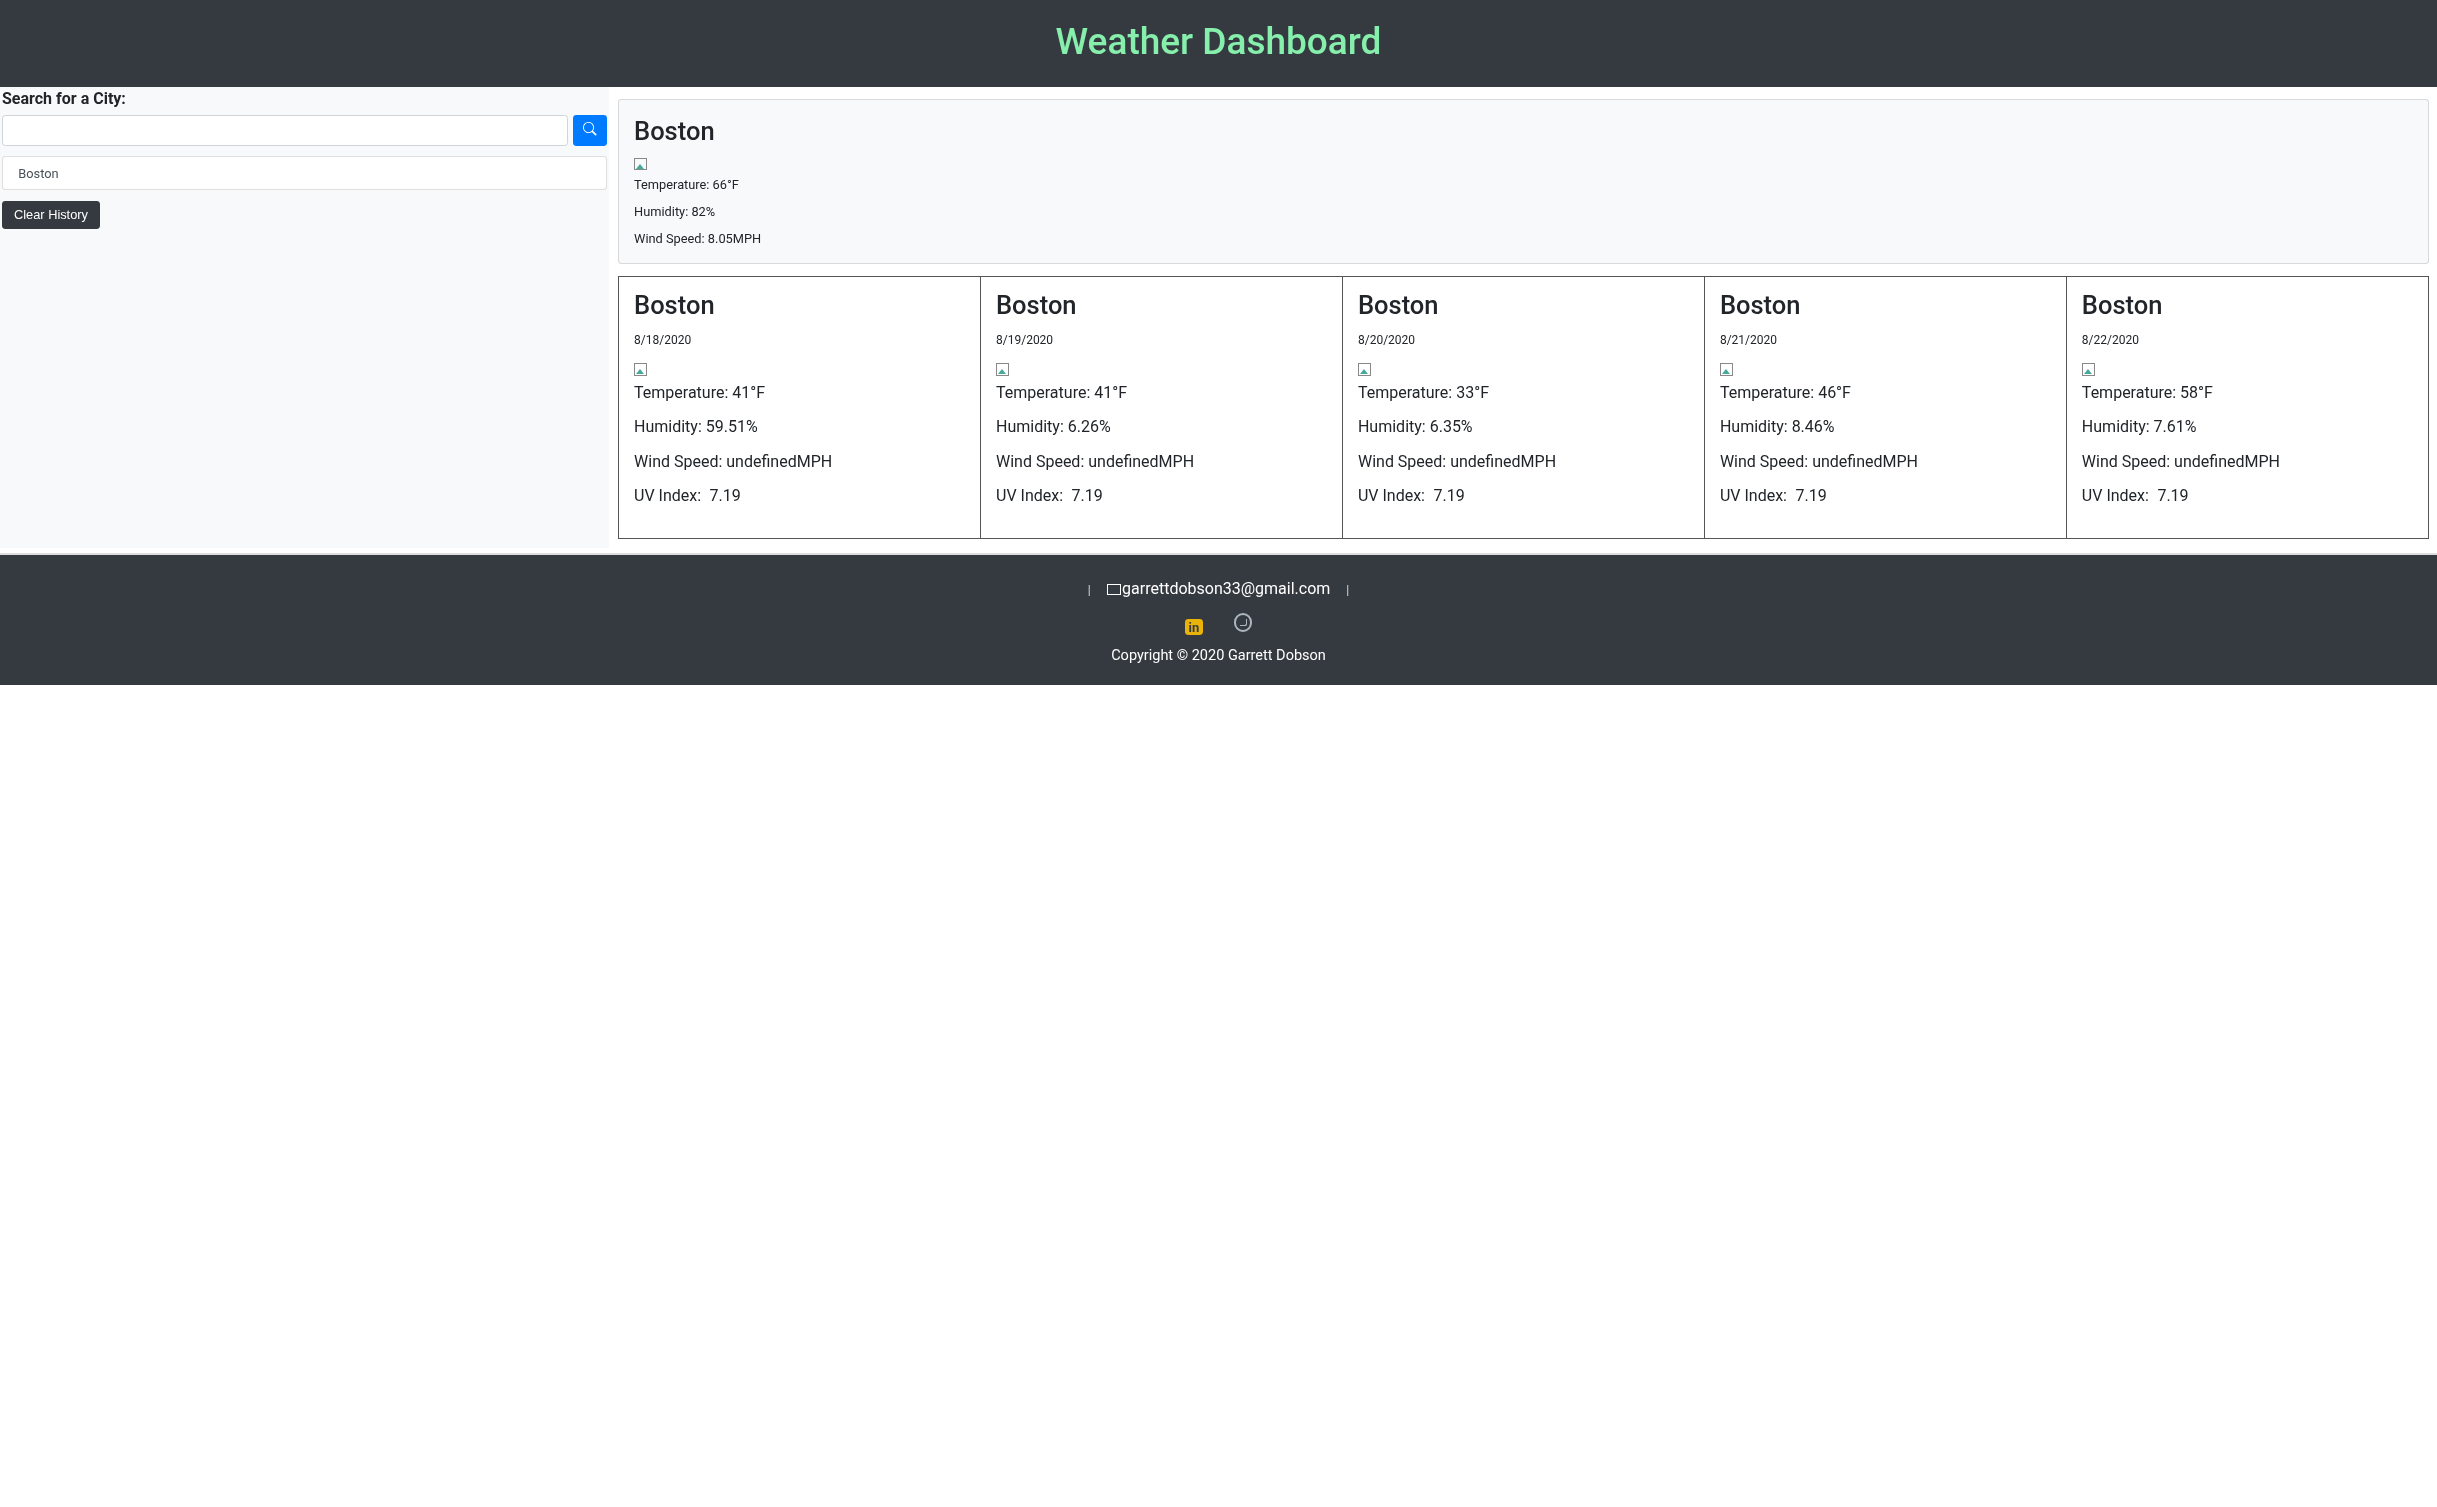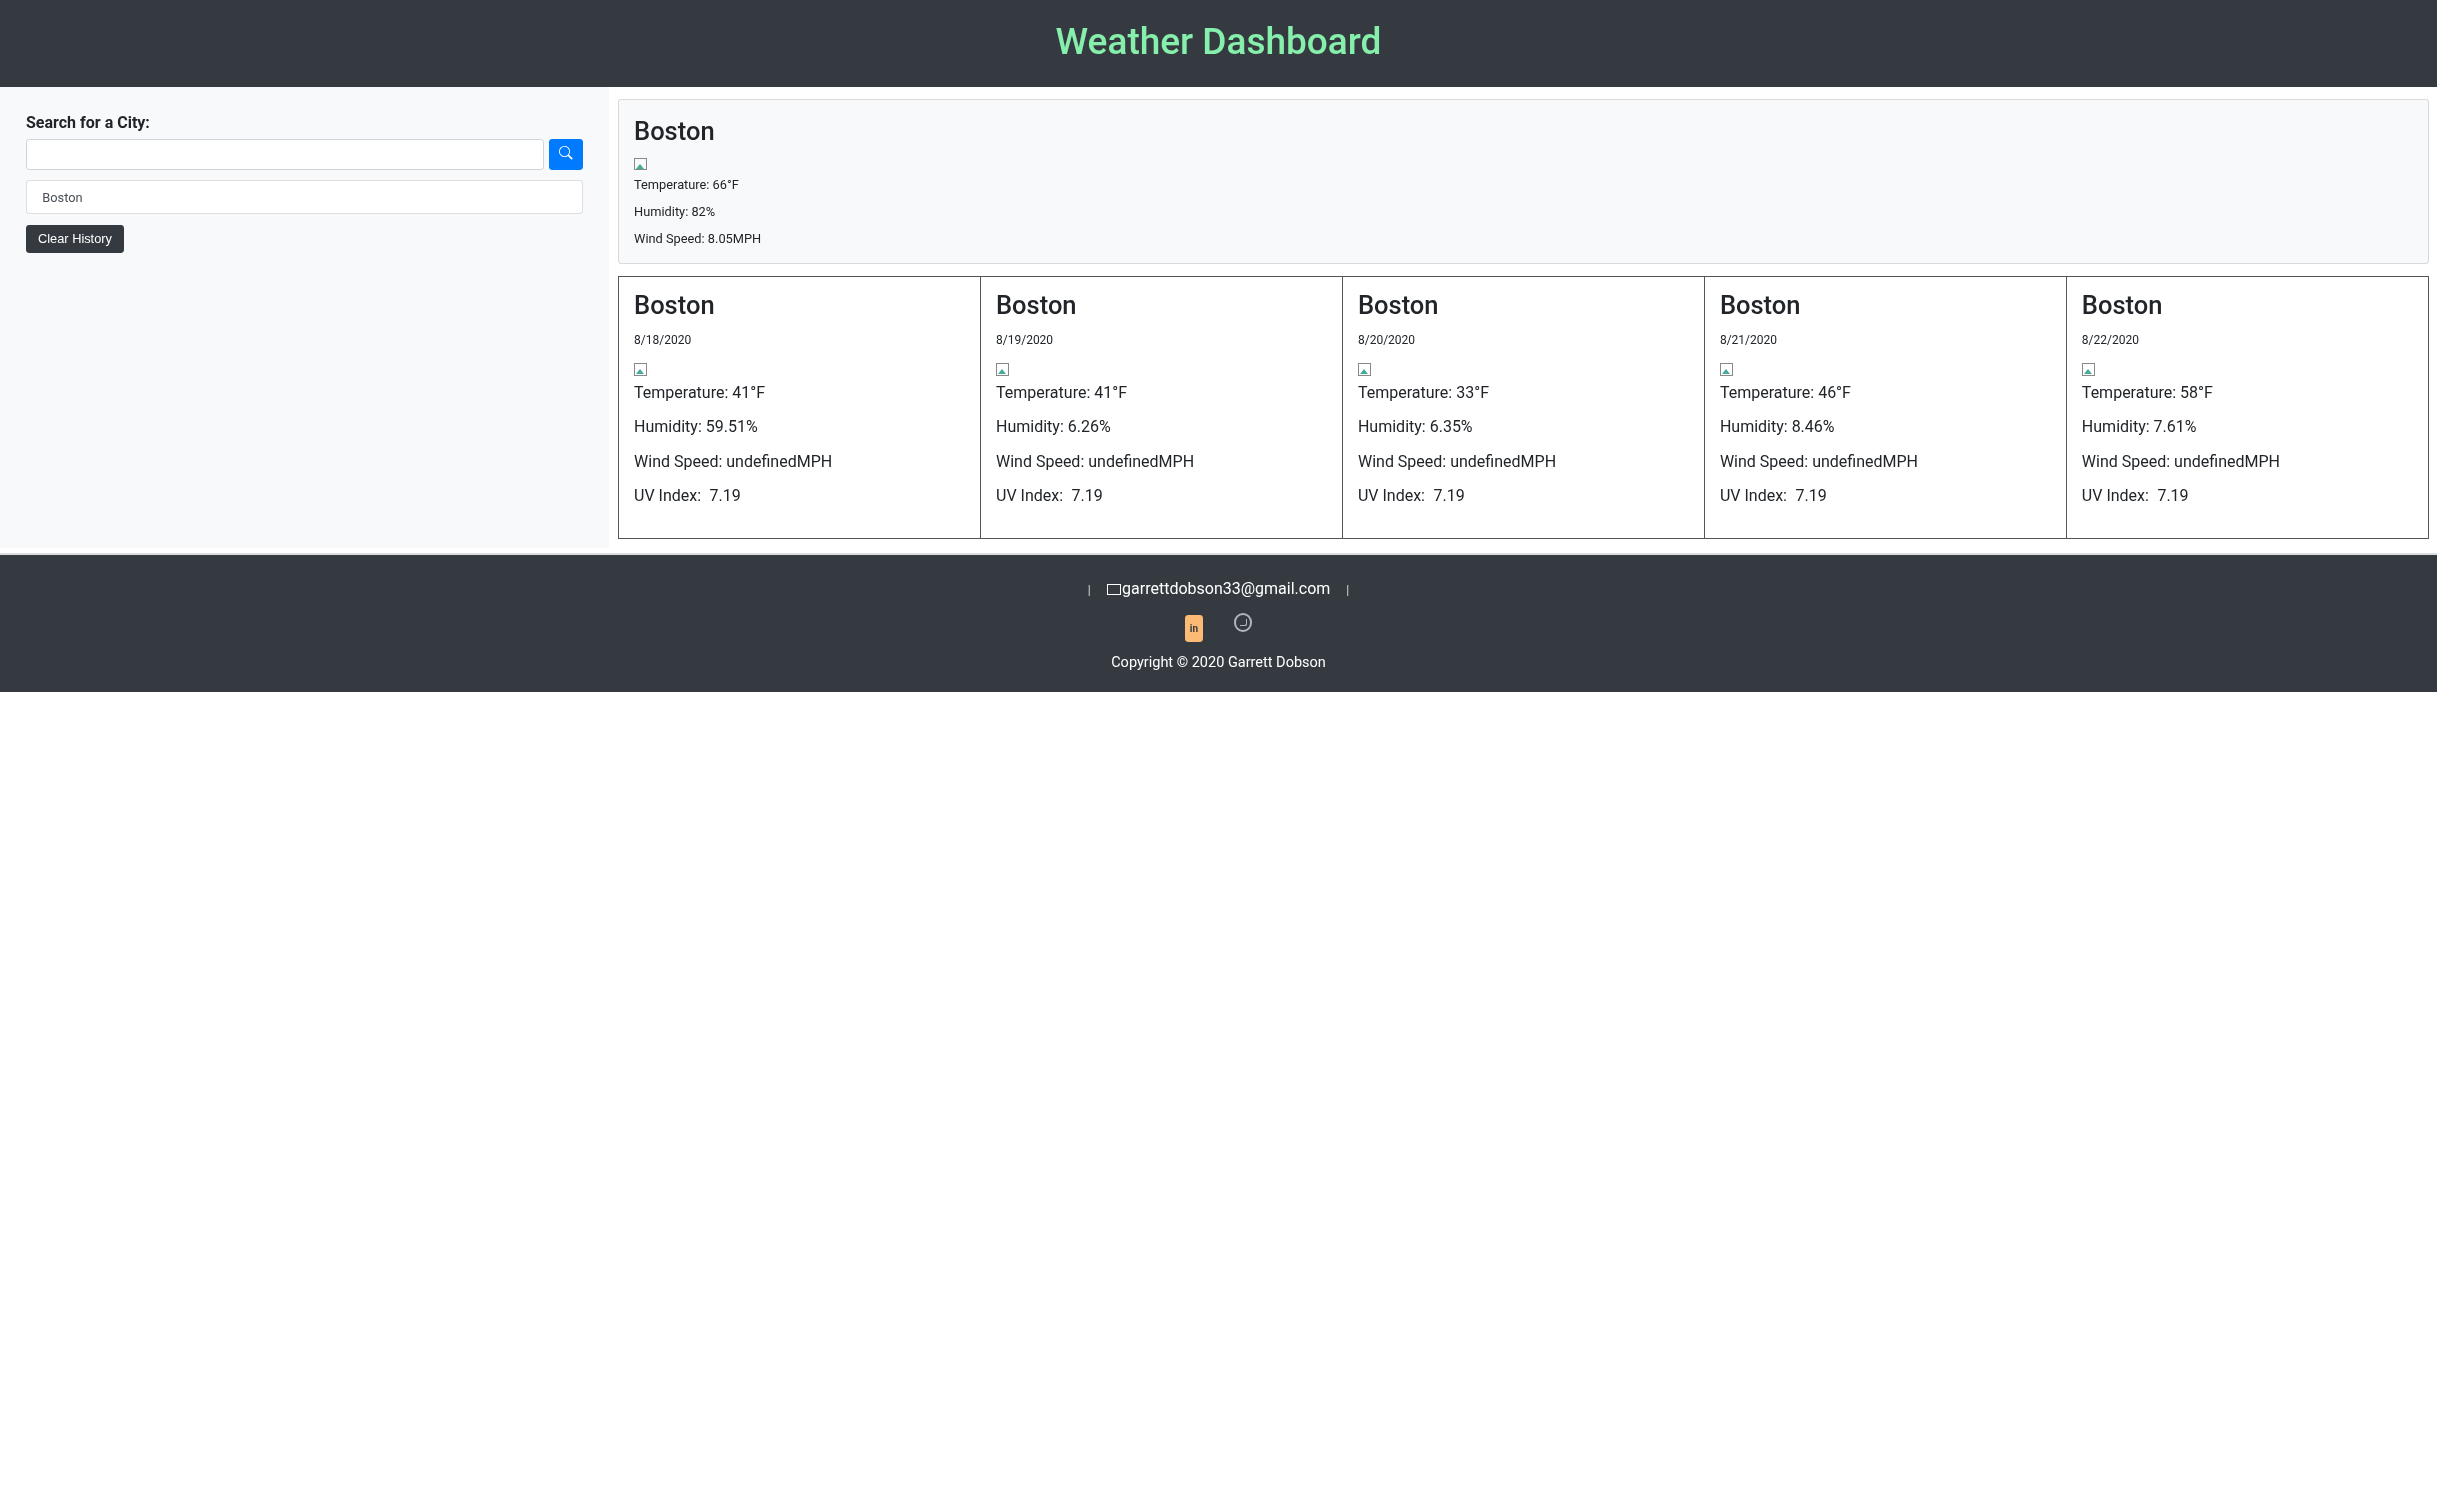--- a/index.html
+++ b/index.html
@@ -3,21 +3,21 @@
   <meta charset="utf-8">
   <style>
     * { box-sizing: border-box; margin: 0; padding: 0; }
     body { font-family: -apple-system, BlinkMacSystemFont, "Segoe UI", Roboto, "Helvetica Neue", Arial, sans-serif; color: #212529; background: #fff; }
     
     .header { background: #343a40; color: #86efac; text-align: center; padding: 20.4px 0 24px; }
     .header h1 { font-size: 37px; font-weight: 500; }
     
     .main { display: flex; }
     
-    .sidebar { width: 25%; background: #f8f9fa; padding: 26px; }
+    .sidebar { width: 25%; background: #f8f9fa; padding: 2px; }
     .sidebar-title { font-size: 16px; font-weight: 700; margin-bottom: 6.8px; }
     .search-row { display: flex; align-items: stretch; margin-bottom: 10.2px; }
     .search-input { flex: 1; border: 0.9px solid #ced4da; border-radius: 3.4px; padding: 5.1px 8.5px; font-size: 12.8px; height: 31px; background:#fff; }
     .search-btn { margin-left: 5.1px; background: #007bff; border: none; border-radius: 3.4px; width: 34px; display:flex; align-items:center; justify-content:center; cursor:pointer; }
     .search-btn svg { fill: #fff; width: 13.6px; height: 13.6px; }
     .history-list { border: 0.9px solid rgba(0,0,0,.125); border-radius: 3.4px; background:#fff; margin-bottom: 10.2px; }
     .history-item { padding: 8.5px 15.3px; font-size: 12.8px; color: #495057; cursor: pointer; }
     .clear-btn { background: #343a40; color: #fff; border: none; border-radius: 3.4px; padding: 6.8px 12px; font-size: 12.8px; cursor: pointer; }
     
     .content { width: 75%; padding: 12px 8.5px 8.5px; }
@@ -40,21 +40,21 @@
     .icon-broken { display:inline-block; width: 12.8px; height: 12.8px; border: 0.9px solid #888; position: relative; }
     .icon-broken::after { content:''; position:absolute; left:0.9px; bottom:0.9px; width:0; height:0; border-left:4.3px solid transparent; border-right:4.3px solid transparent; border-bottom:5.1px solid #4a9; }
     
     hr.divider { border: none; border-top: 2.6px solid #ddd; margin: 5.1px 0 0; }
     
     .footer { background: #343a40; color: #fff; text-align: center; padding: 24px 0 21px; }
     .footer-contact { font-size: 16px; margin-bottom: 15.3px; }
     .footer-contact .sep { color: rgba(255,255,255,.8); font-size: 12px; margin: 0 12px; }
     .footer-contact .email-ico { display:inline-block; width:14.5px; height:11px; border:1.3px solid #fff; vertical-align: -0.9px; margin-right:0.9px; }
     .footer-icons { margin-bottom: 12px; }
-    .footer-icons .ico-box { display:inline-flex; width:18.7px; height:27px; background:#fdba74; border-radius:3.4px; margin: 0 13.6px; align-items:center; justify-content:center; color:#343a40; font-weight:700; font-size:10px; cursor:pointer; }
+    .footer-icons .ico-box { display:inline-flex; width:18.7px; height:16px; background:#eab308; border-radius:3.4px; margin: 0 13.6px; align-items:center; justify-content:center; color:#343a40; font-weight:700; font-size:13px; cursor:pointer; }
     .footer-icons .ico-ring { display:inline-flex; width:18.7px; height:18.7px; border:2.1px solid #adb5bd; border-radius:50%; margin: 0 13.6px; align-items:center; justify-content:center; cursor:pointer; position:relative; }
     .footer-icons .ico-ring::after { content:''; width:6px; height:6px; border:1.7px solid #adb5bd; border-top:none; border-left:none; border-radius: 0 0 2.6px 0; transform: rotate(0deg); position:absolute; top:4.3px; }
     .footer-copy { font-size: 14.5px; }
   </style>
 </head>
 <body>
 
 <header class="header">
   <h1>Weather Dashboard</h1>
 </header>

